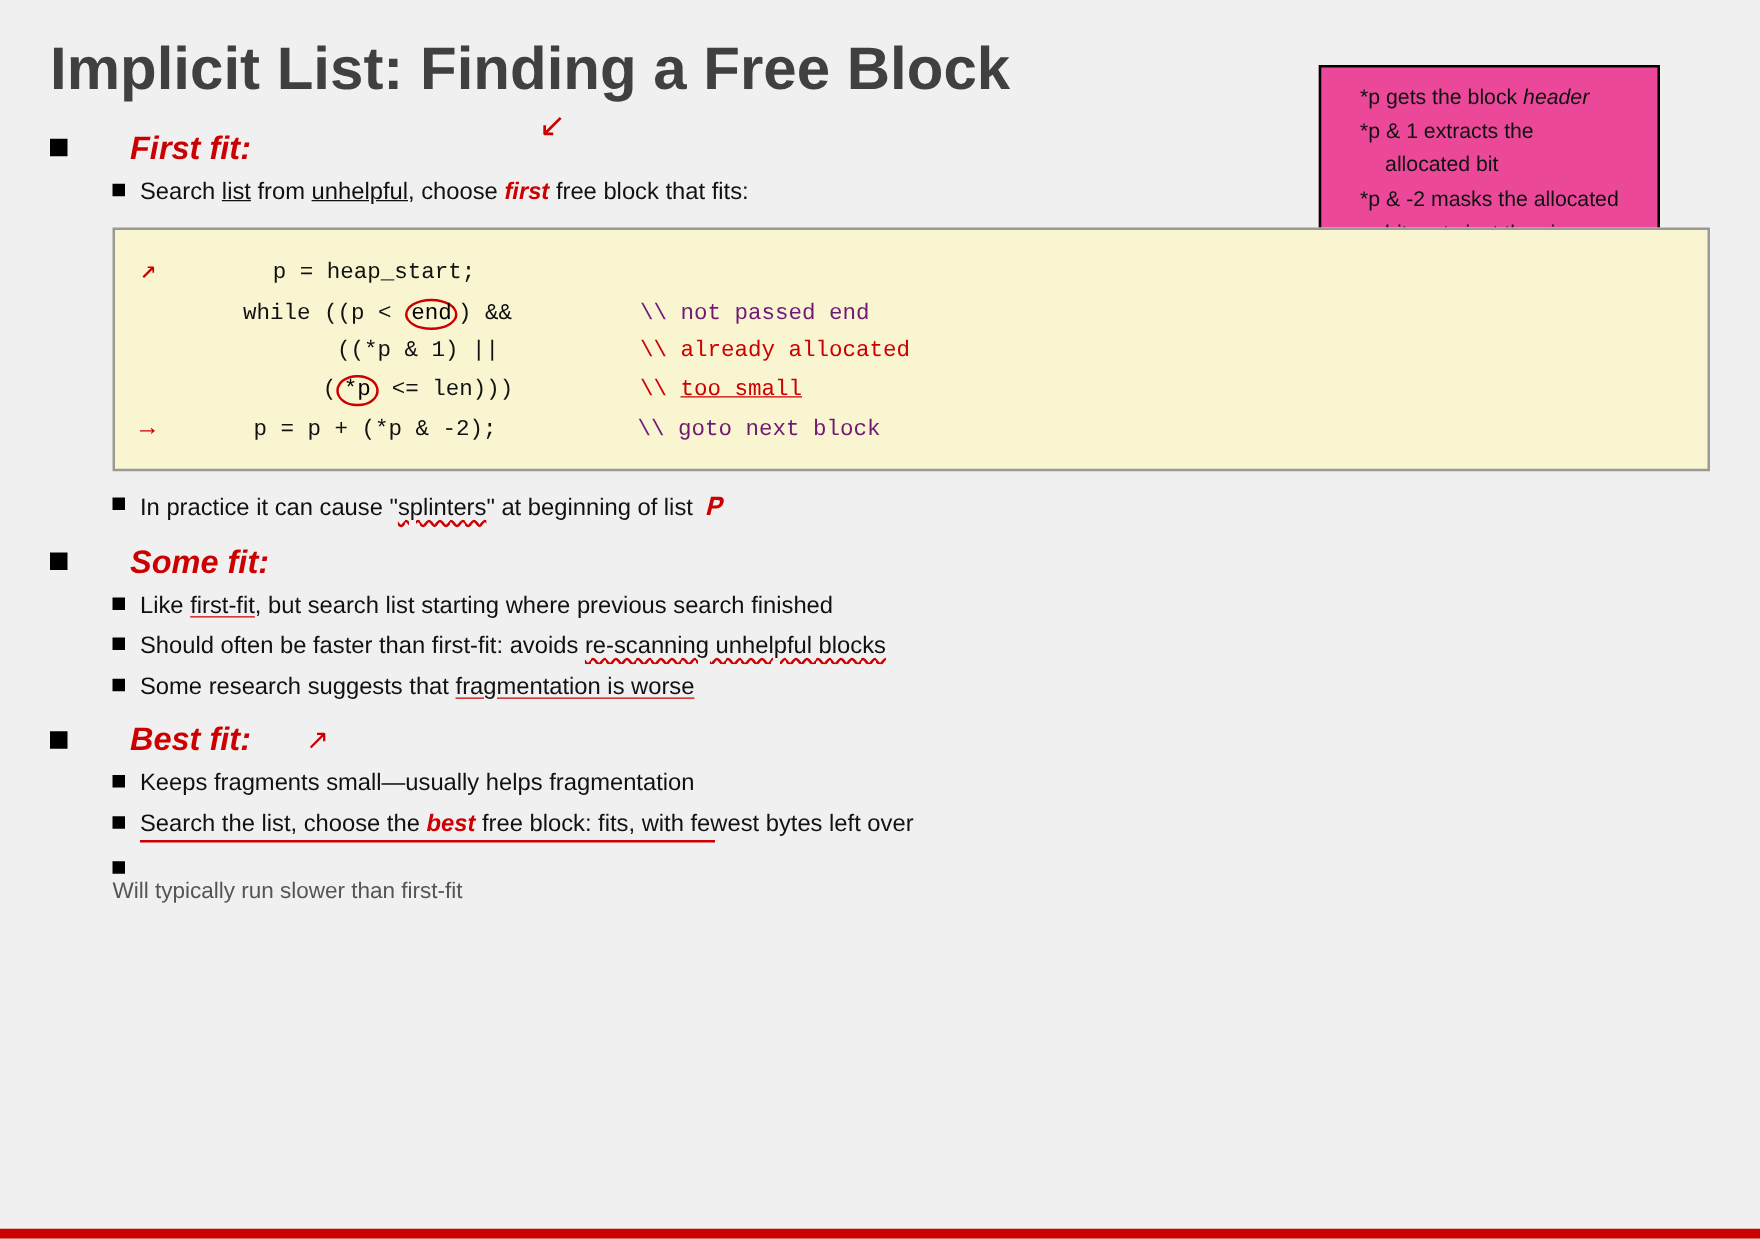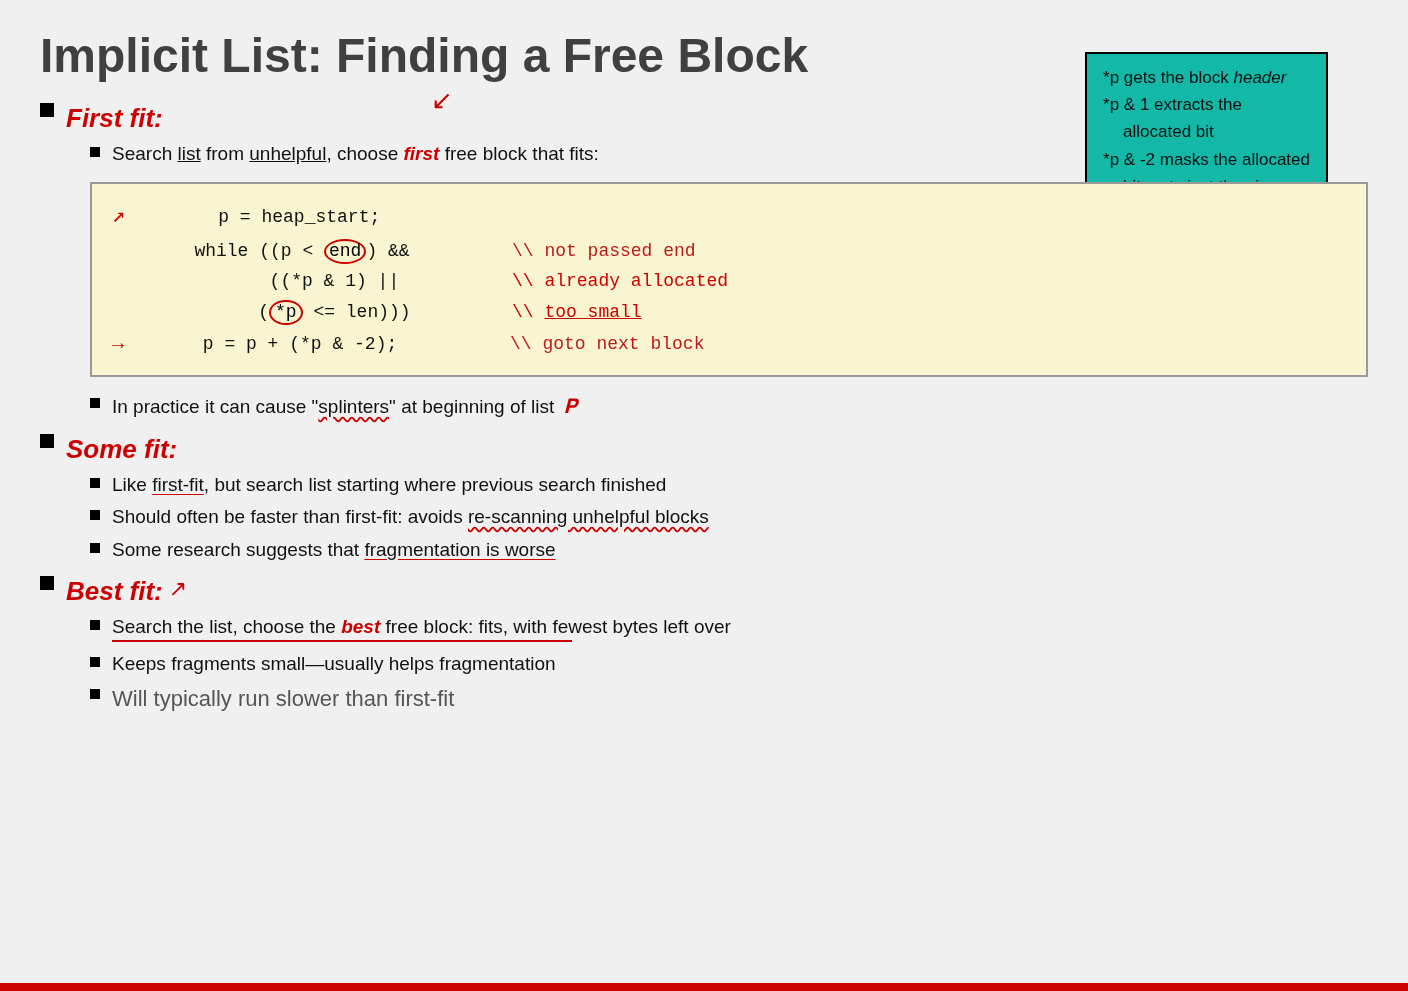--- a/index.html
+++ b/index.html
@@ -22,36 +22,37 @@
       line-height: 1.1;
       margin-bottom: 10px;
       display: inline-block;
     }
 
     .annotation-box {
       position: absolute;
       top: 22px;
       right: 40px;
       border: 2px solid #000;
-      background: #14b8a6;
-      padding: 10px 16px;
+      background: #ec4899;
+      padding: 10px 31px;
       font-size: 17px;
       line-height: 1.6;
       max-width: 310px;
     }
 
     .annotation-box p {
       margin: 0;
     }
 
     .section-header {
       display: flex;
-      align-items: flex-start;
+      align-items: center;
       margin-top: 10px;
       margin-bottom: 6px;
+      gap: 38px;
     }
 
     .bullet-square {
       display: inline-block;
       width: 14px;
       height: 14px;
       background: #000;
       margin-right: 12px;
       flex-shrink: 0;
     }
@@ -115,21 +116,21 @@
       display: flex;
       align-items: baseline;
     }
 
     .code-main {
       min-width: 340px;
       text-align: center;
     }
 
     .code-comment {
-      color: #b91c1c;
+      color: #701a75;
       margin-left: 40px;
     }
 
     .code-comment.red-text {
       color: #c00;
     }
 
     
     .circle-end {
       display: inline-block;
@@ -190,22 +191,23 @@
     .bottom-bar {
       position: absolute;
       bottom: 0;
       left: 0;
       right: 0;
       height: 8px;
       background: #c00;
     }
 
     .will-typically {
-      font-size: 22px;
+      font-size: 18px;
       color: #555;
+      flex-direction: column;
     }
   </style>
 </head>
 <body>
 
 <div style="position:relative; display:flex; align-items:flex-start;">
   <div>
     <h1 class="title">Implicit List: Finding a Free Block</h1>
     <span class="annot-mark" style="position:absolute; top:55px; left:385px; font-size:26px;">↙</span>
   </div>
@@ -307,30 +309,30 @@
 <div style="margin-top:12px;">
   <div class="section-header">
     <span class="bullet-square"></span>
     <span class="section-title">Best fit:</span>
     <span style="color:#c00; font-size:22px; margin-left:6px;">↗</span>
   </div>
   <div class="sub-items">
     <div class="sub-item">
       <span class="bullet-small"></span>
       <span class="sub-item-text">
+        Keeps fragments small—usually helps fragmentation
+      </span>
+    </div>
+    <div class="sub-item">
+      <span class="bullet-small"></span>
+      <span class="sub-item-text">
         Search the list, choose the <em class="red">best</em> free block: fits, with fewest bytes left over
         <span style="display:block; margin-top:2px; border-bottom: 2px solid #c00; width: 460px; position:relative; top:-4px;"></span>
       </span>
     </div>
-    <div class="sub-item">
-      <span class="bullet-small"></span>
-      <span class="sub-item-text">
-        Keeps fragments small—usually helps fragmentation
-      </span>
-    </div>
     <div class="sub-item will-typically">
       <span class="bullet-small"></span>
       <span class="sub-item-text">Will typically run slower than first-fit</span>
     </div>
   </div>
 </div>
 
 <div class="bottom-bar"></div>
 
 </body></html>

